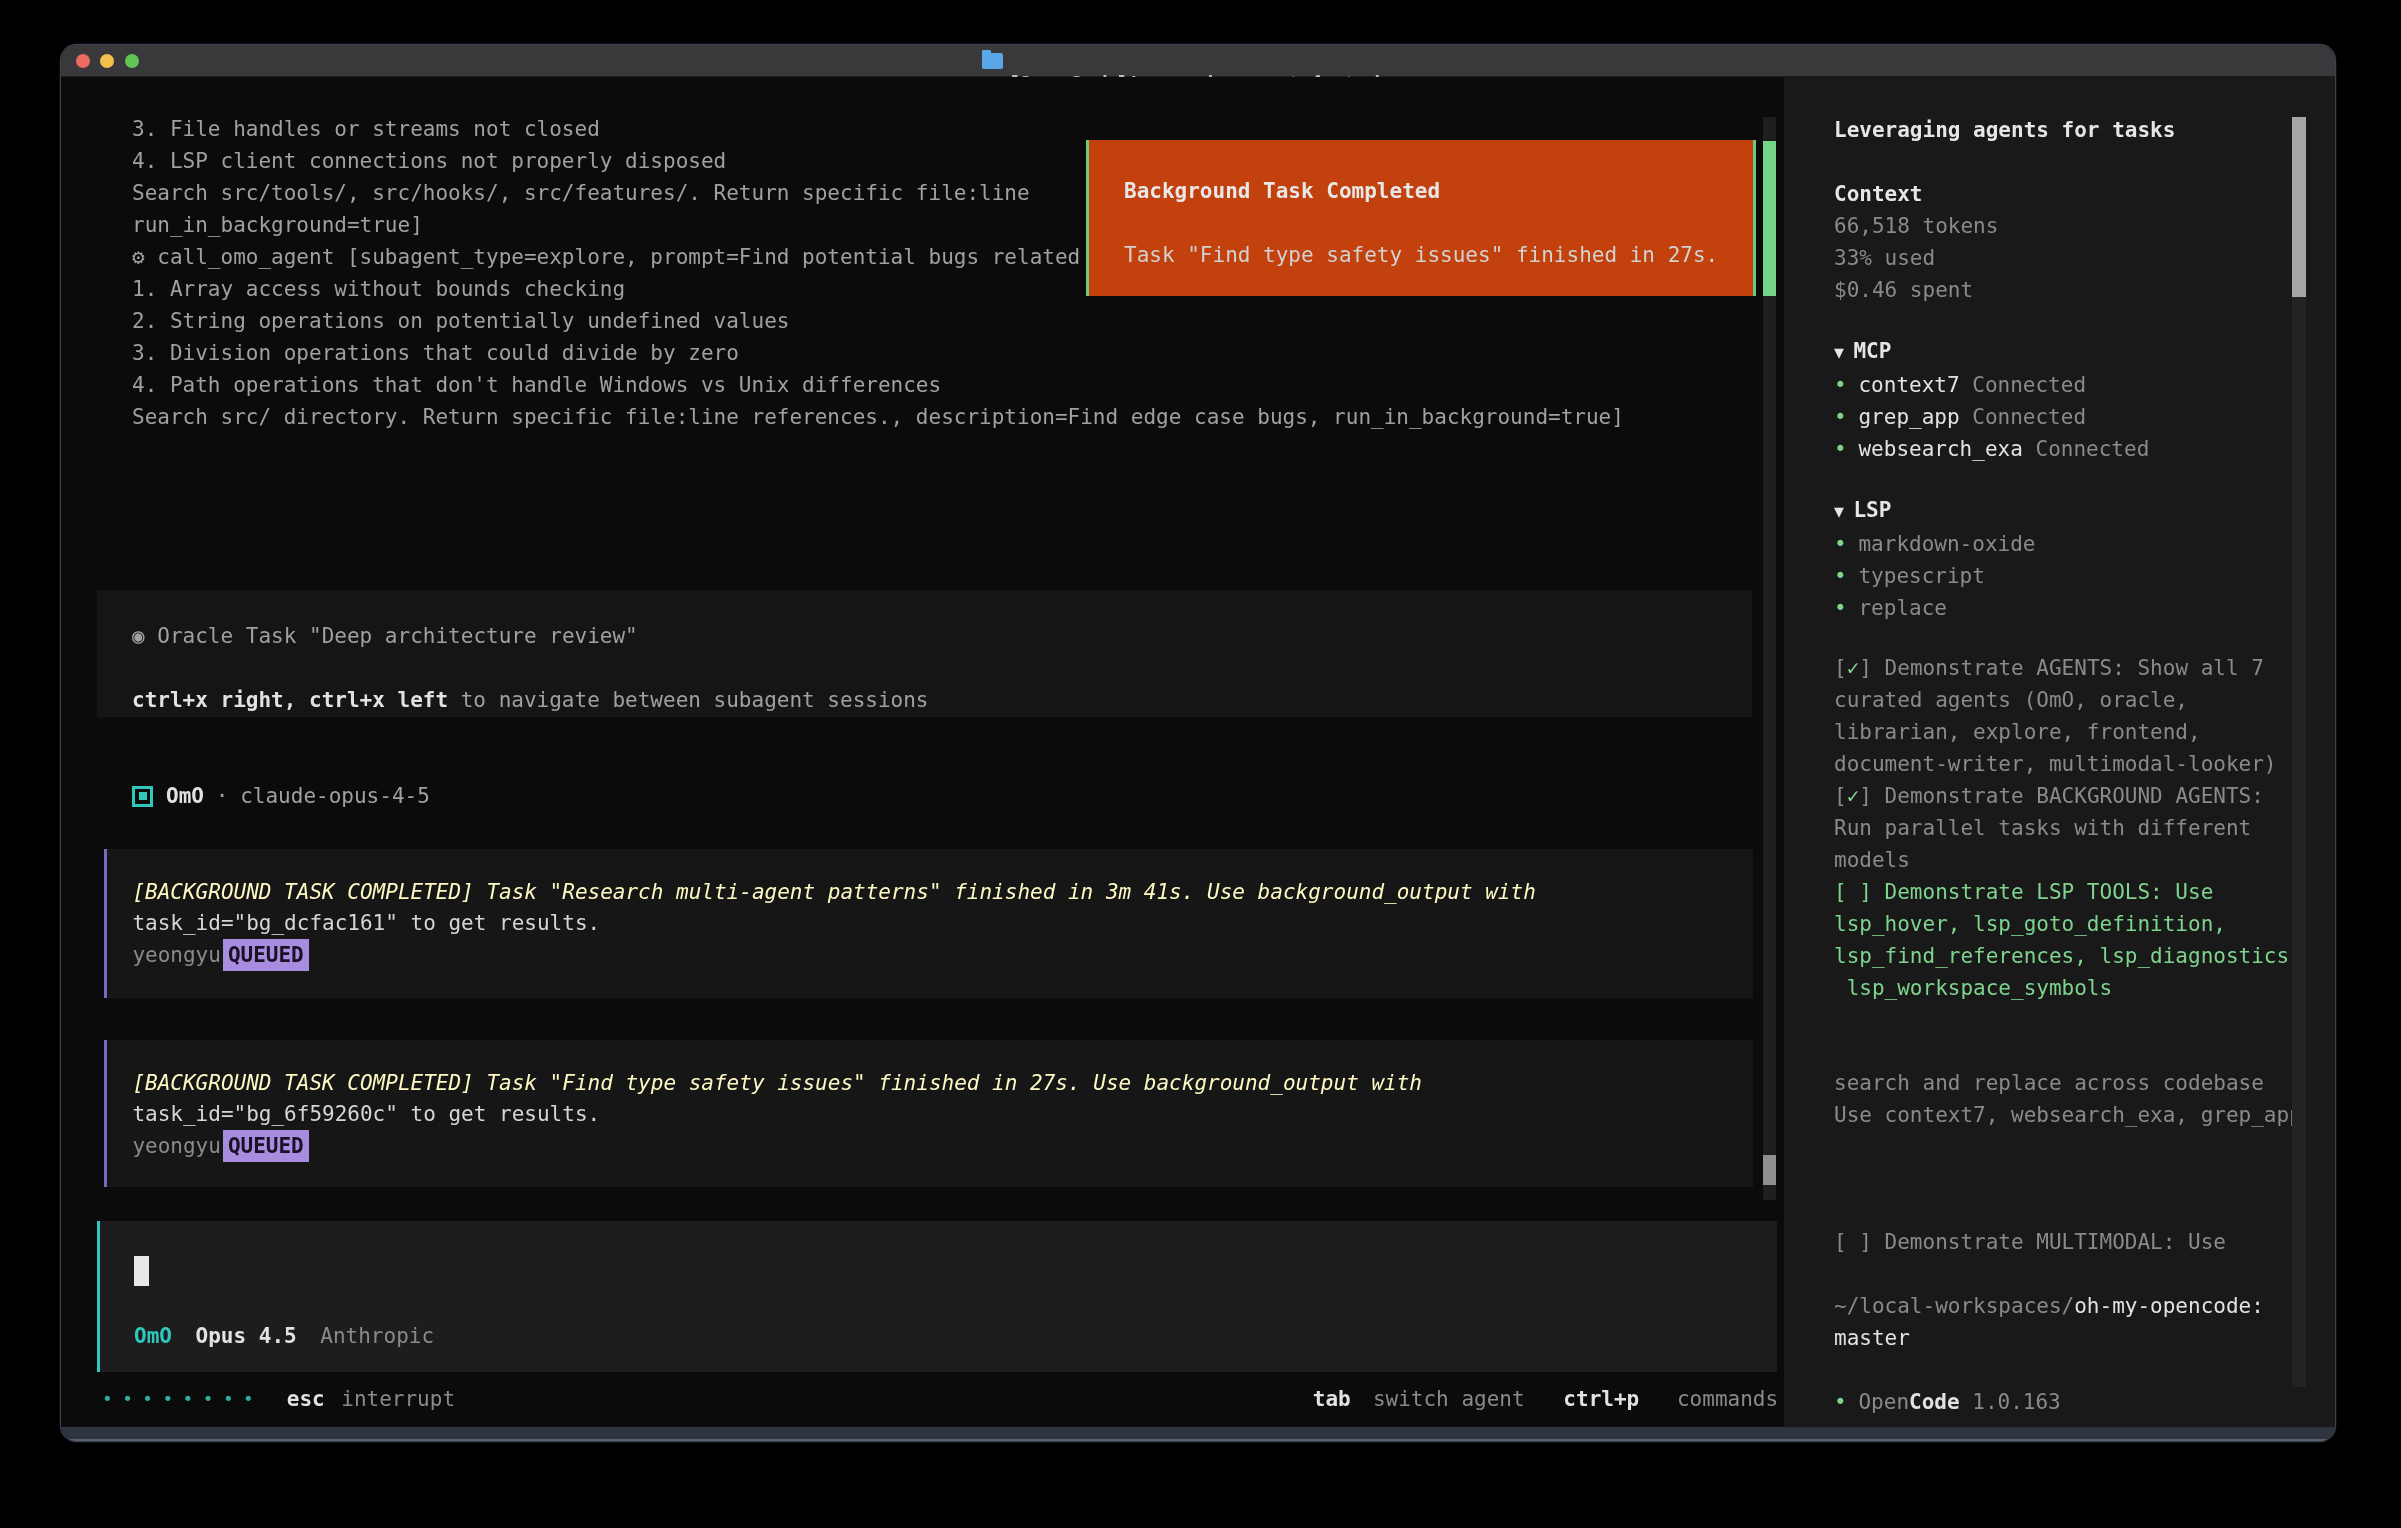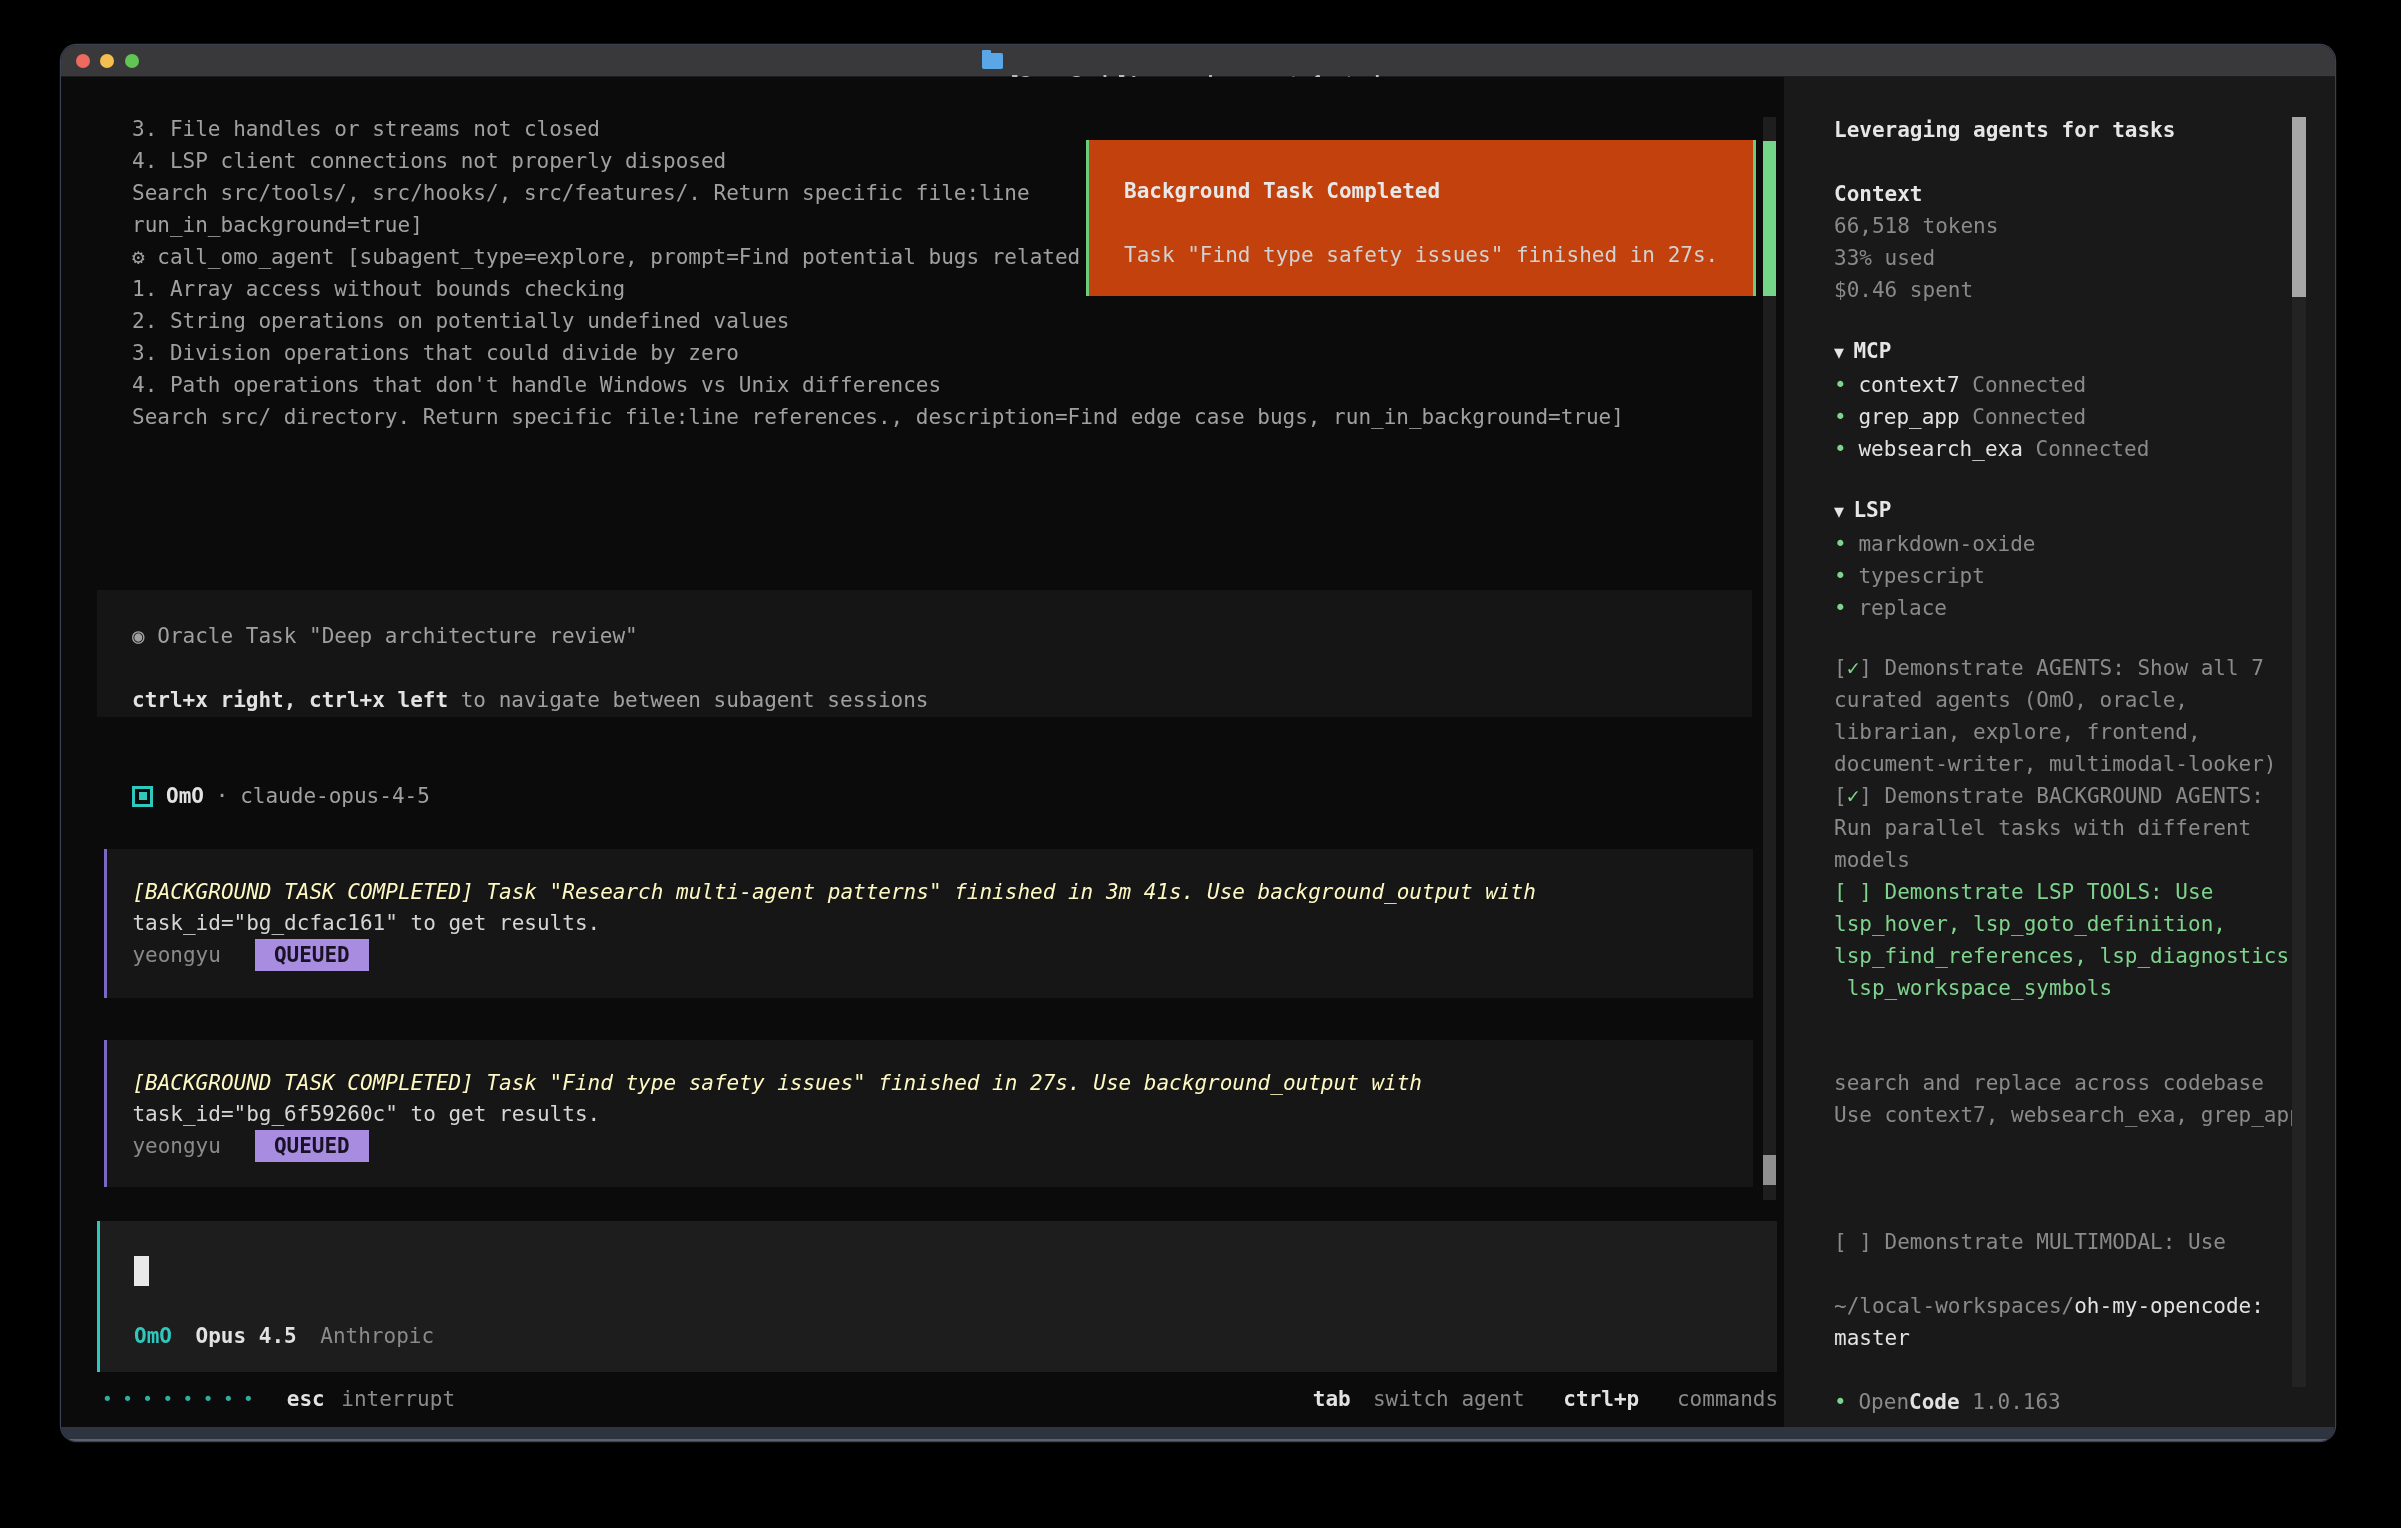--- a/index.html
+++ b/index.html
@@ -57,21 +57,21 @@
               background:#0b0b0b; margin-right:13px; }
   .omo-icon span { position:absolute; left:3.5px; top:3.5px; width:8.3px; height:8.3px; background:#30c7bc; }
 
   
   .task-box { position:absolute; left:43px; width:1649px; background:#161616;
               border-left:3.5px solid #7a68c2; }
   .task-box .m1 { position:absolute; left:25.4px; top:27px; color:#fef9c3;font-style:italic; }
   .task-box .m2 { position:absolute; left:25.4px; top:58px; color:#d6d6d6; }
   .task-box .m3 { position:absolute; left:25.4px; top:90px; }
   .badge { display:inline-block; background:#a78ce0; color:#181224; font-weight:bold;
-           padding:0 19px; margin-left:34px; }
+           padding:0 5px; margin-left:2px; }
 
   
   .input-box { position:absolute; left:36px; top:1144px; width:1680px; height:151px; background:#1d1d1d;
                border-left:3.5px solid #30c7bc; }
   .cursor { position:absolute; left:34px; top:35px; width:15.4px; height:29.5px; background:#e8e8e8; }
   .model-line { position:absolute; left:34px; top:99px; }
   .model-line span { margin-right:23.6px; }
 
   
   .status { position:absolute; left:0; top:1306px; width:100%; }

